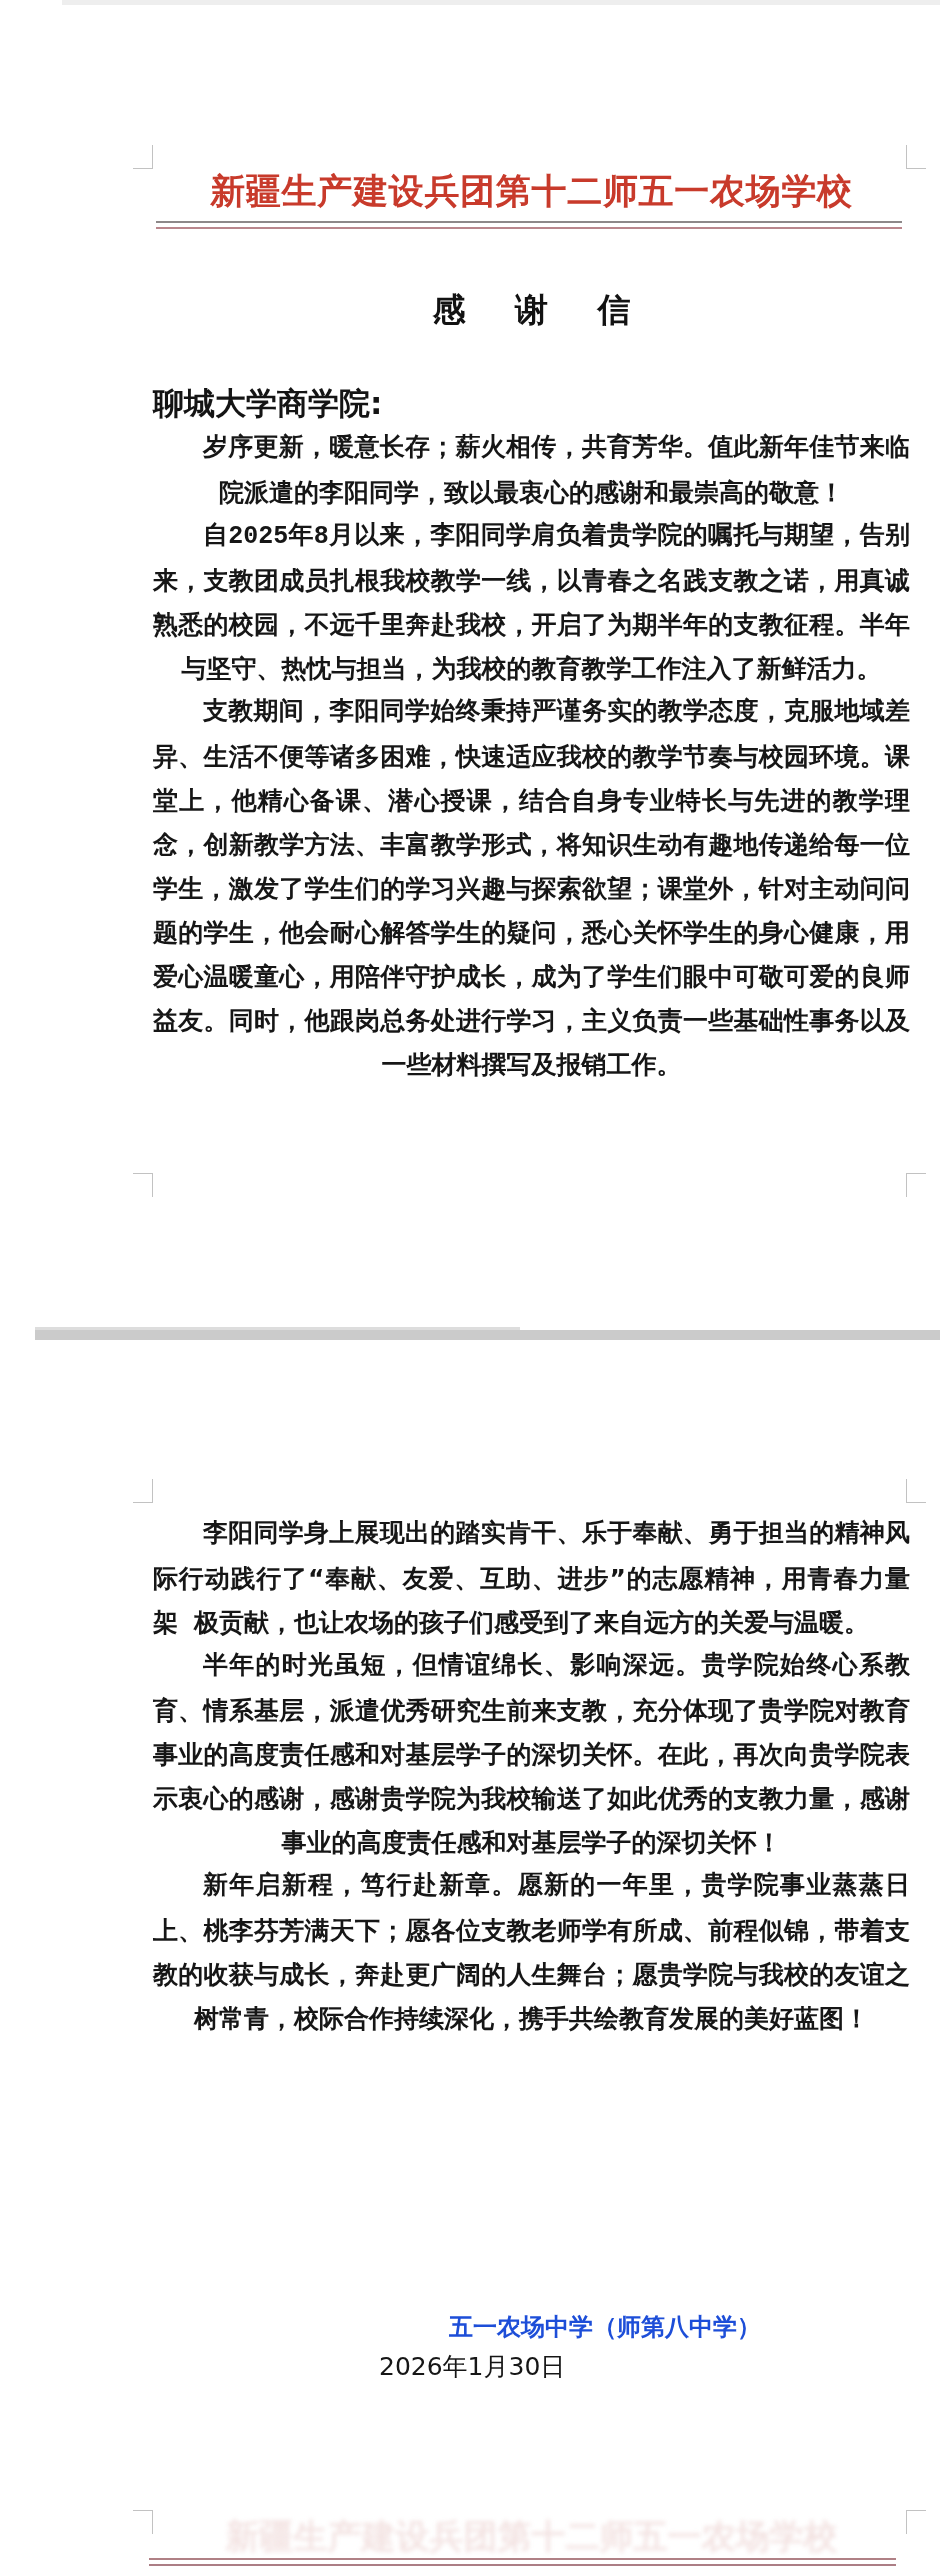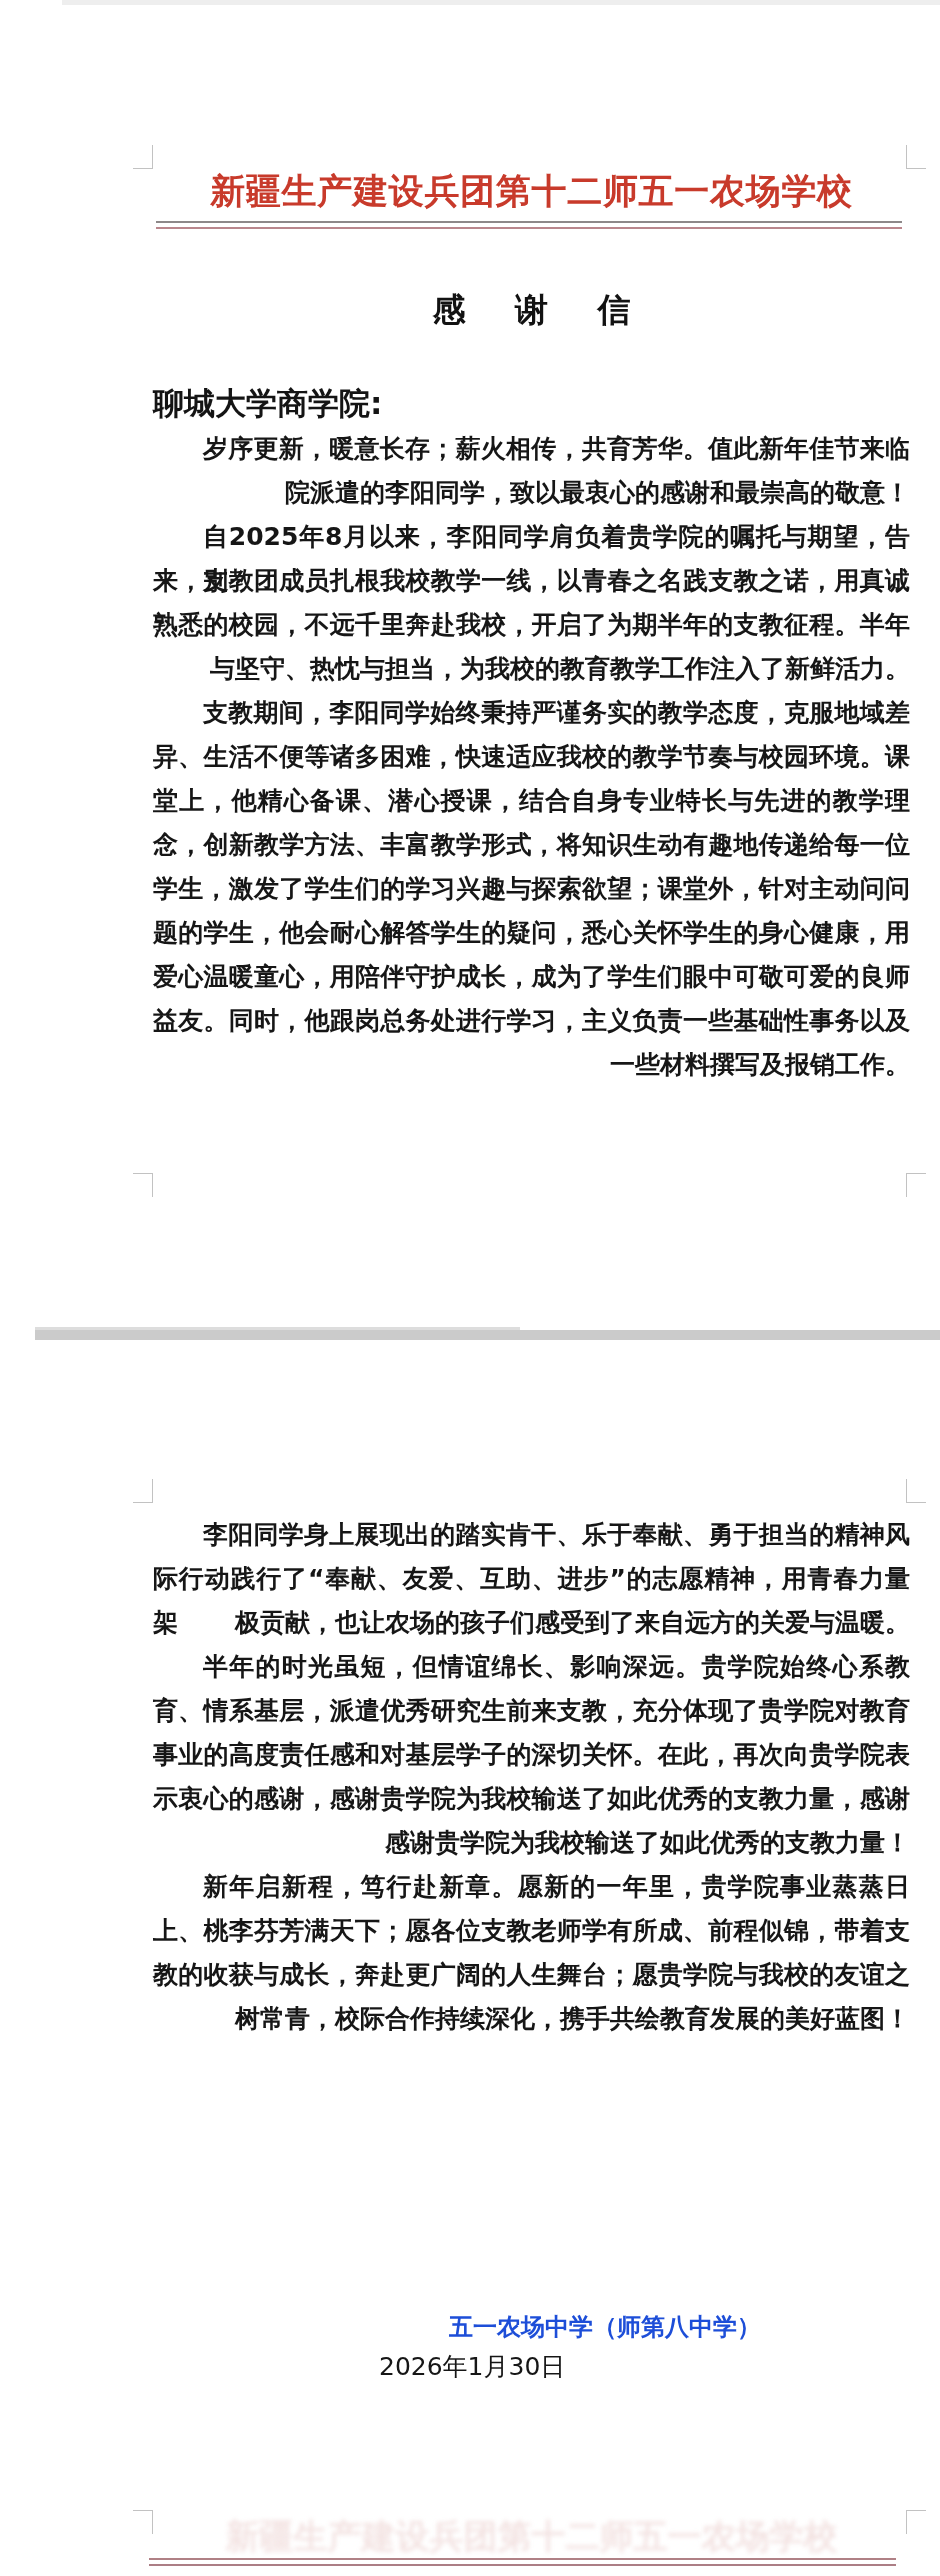--- a/index.html
+++ b/index.html
@@ -39,22 +39,22 @@
   }
 
   
   .body-block { position:absolute; left:118px; width:757px; }
   .p1-block { top:427px; }
   .p2-block { top:1513px; }
   .line {
     height:44px; line-height:44px; font-size:25px; font-weight:700; color:#161616;
   }
   .fill { text-align:justify; text-align-last:justify; }
-  .end  { text-align:right; }
-  .ind  { padding-left:50px; }
+  .end  { text-align:center; }
+  .ind  { padding-left:50px;font-family:Liberation Mono, monospace; }
 
   
   .signature {
     position:absolute; left:414px; top:2305px; height:44px; line-height:44px;
     font-size:24px; font-weight:700; color:#1d4ed8; white-space:nowrap;
   }
   .date-line {
     position:absolute; left:344px; top:2345px; height:44px; line-height:44px;
     font-size:25px; font-weight:400; color:#161616; white-space:nowrap;
   }
@@ -138,21 +138,21 @@
     <div class="mark mark-br" style="left:871px; top:2510px;"></div>
 
     <div class="body-block p2-block">
       <div class="line fill ind">李阳同学身上展现出的踏实肯干、乐于奉献、勇于担当的精神风</div>
       <div class="line fill">际行动践行了“奉献、友爱、互助、进步”的志愿精神，用青春力量架</div>
       <div class="line end">极贡献，也让农场的孩子们感受到了来自远方的关爱与温暖。</div>
       <div class="line fill ind">半年的时光虽短，但情谊绵长、影响深远。贵学院始终心系教</div>
       <div class="line fill">育、情系基层，派遣优秀研究生前来支教，充分体现了贵学院对教育</div>
       <div class="line fill">事业的高度责任感和对基层学子的深切关怀。在此，再次向贵学院表</div>
       <div class="line fill">示衷心的感谢，感谢贵学院为我校输送了如此优秀的支教力量，感谢</div>
-      <div class="line end">感谢贵学院为我校输送了如此优秀的支教力量！</div>
+      <div class="line end">事业的高度责任感和对基层学子的深切关怀！</div>
       <div class="line fill ind">新年启新程，笃行赴新章。愿新的一年里，贵学院事业蒸蒸日</div>
       <div class="line fill">上、桃李芬芳满天下；愿各位支教老师学有所成、前程似锦，带着支</div>
       <div class="line fill">教的收获与成长，奔赴更广阔的人生舞台；愿贵学院与我校的友谊之</div>
       <div class="line end">树常青，校际合作持续深化，携手共绘教育发展的美好蓝图！</div>
     </div>
 
     <div class="signature">五一农场中学（师第八中学）</div>
     <div class="date-line">2026年1月30日</div>
   </div>
 

